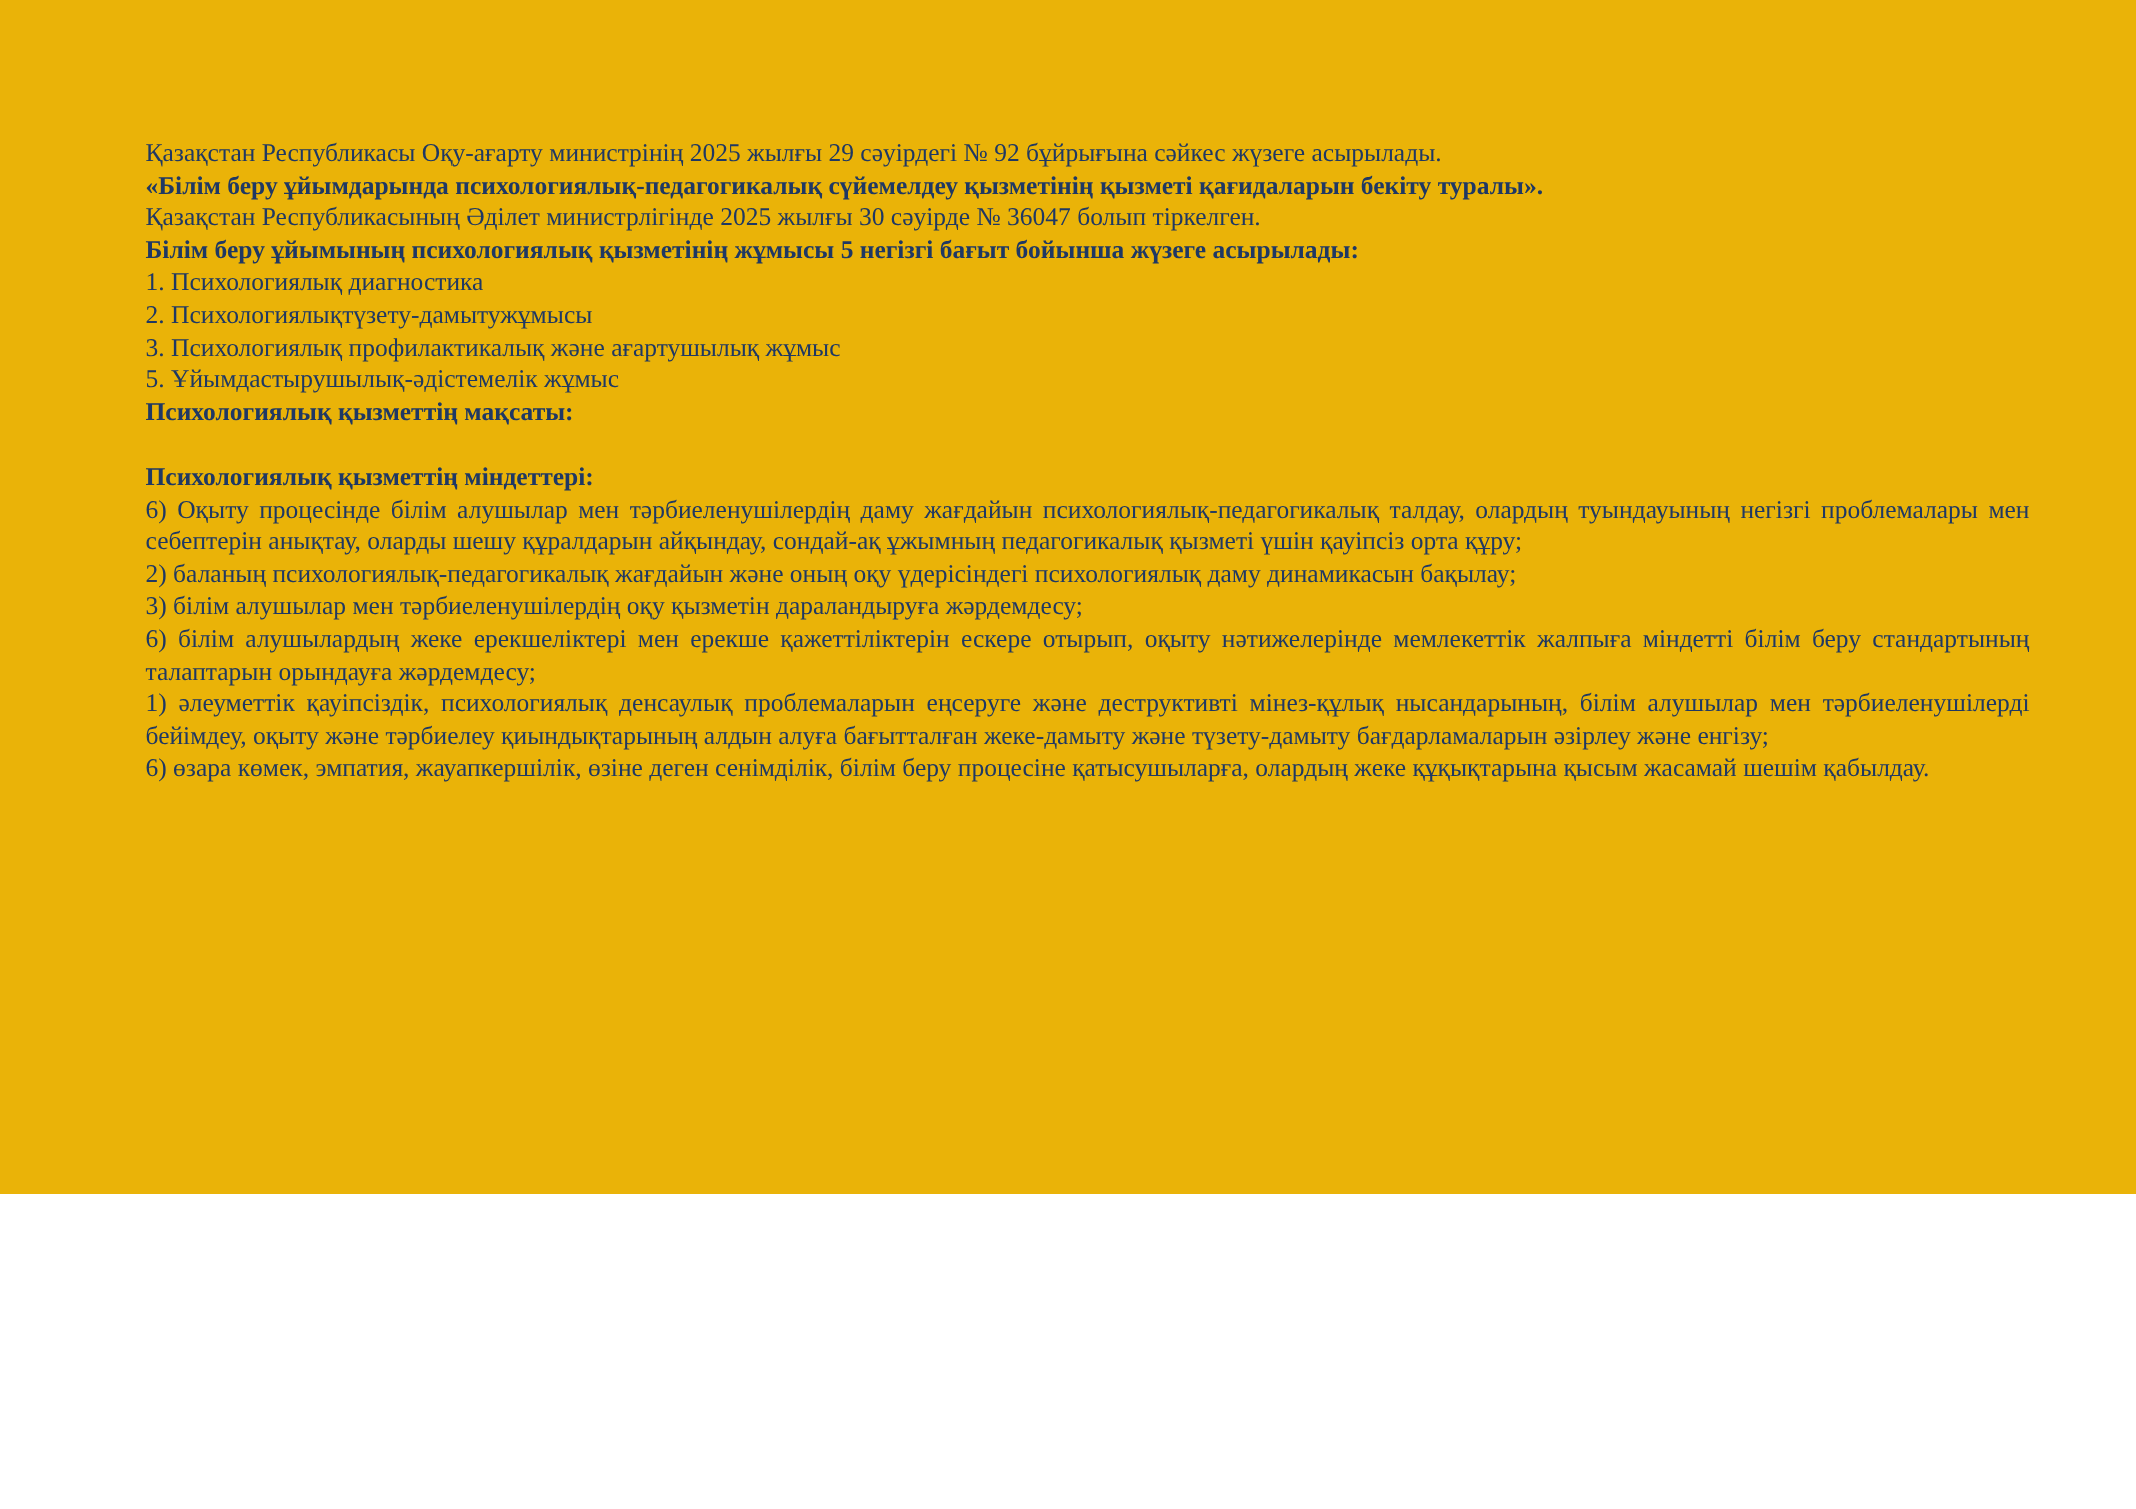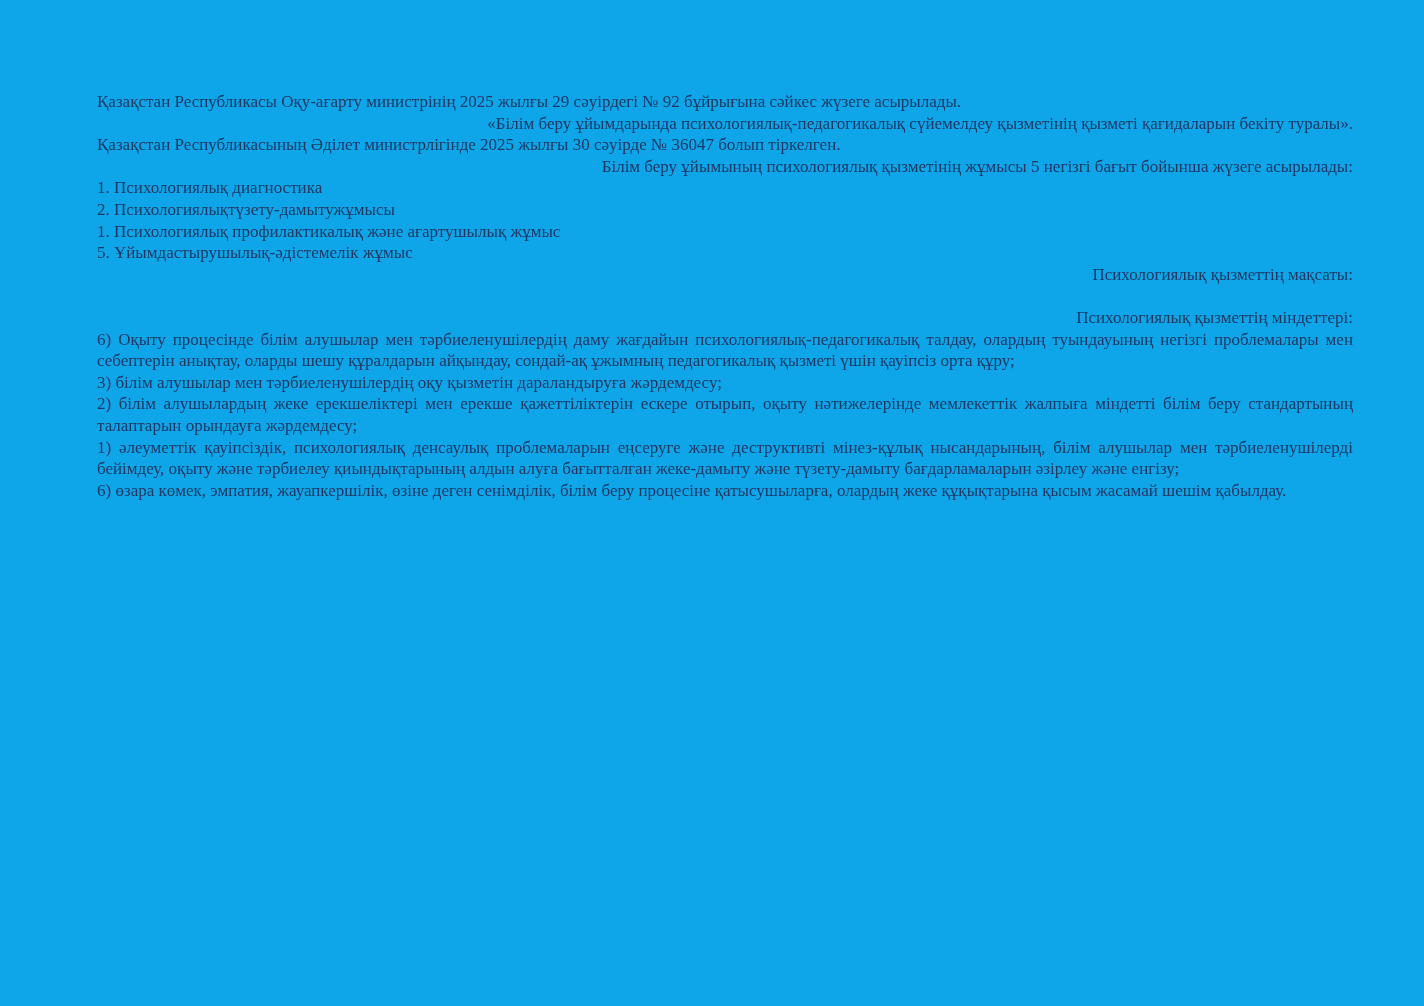--- a/index.html
+++ b/index.html
@@ -3,68 +3,69 @@
 <meta charset="utf-8">
 <style>
   html, body {
     margin: 0;
     padding: 0;
     background: #ffffff;
   }
   .page {
     position: relative;
     width: 1424px;
-    height: 1006px;
-    background: #0ea5e9;
+    height: 796px;
+    background: #eab308;
     overflow: hidden;
   }
   .content {
     position: absolute;
     left: 97px;
     top: 91px;
     width: 1256px;
     font-family: "Liberation Serif", "DejaVu Serif", serif;
     font-size: 17px;
     line-height: 21.6px;
     color: #1f3864;
   }
   .content p {
     margin: 0;
     padding: 0;
   }
-  .bold { font-weight: normal; text-align: right; }
+  .bold { font-weight: bold; }
   .justify { text-align: justify; }
   .blank-line { height: 21.6px; }
 </style>
 </head>
 <body>
 
 <div class="page">
   <div class="content">
 
     <p>Қазақстан Республикасы Оқу-ағарту министрінің 2025 жылғы 29 сәуірдегі № 92 бұйрығына сәйкес жүзеге асырылады.</p>
 
     <p class="bold">«Білім беру ұйымдарында психологиялық-педагогикалық сүйемелдеу қызметінің қызметі қағидаларын бекіту туралы».</p>
 
     <p>Қазақстан Республикасының Әділет министрлігінде 2025 жылғы 30 сәуірде № 36047 болып тіркелген.</p>
 
     <p class="bold">Білім беру ұйымының психологиялық қызметінің жұмысы 5 негізгі бағыт бойынша жүзеге асырылады:</p>
 
     <p>1. Психологиялық диагностика</p>
     <p>2. Психологиялықтүзету-дамытужұмысы</p>
-    <p>1. Психологиялық профилактикалық және ағартушылық жұмыс</p>
+    <p>3. Психологиялық профилактикалық және ағартушылық жұмыс</p>
     <p>5. Ұйымдастырушылық-әдістемелік жұмыс</p>
 
     <p class="bold">Психологиялық қызметтің мақсаты:</p>
 
     <div class="blank-line"></div>
 
 
     <p class="bold">Психологиялық қызметтің міндеттері:</p>
 
     <p class="justify">6) Оқыту процесінде білім алушылар мен тәрбиеленушілердің даму жағдайын психологиялық-педагогикалық талдау, олардың туындауының негізгі проблемалары мен себептерін анықтау, оларды шешу құралдарын айқындау, сондай-ақ ұжымның педагогикалық қызметі үшін қауіпсіз орта құру;</p>
+    <p class="justify">2) баланың психологиялық-педагогикалық жағдайын және оның оқу үдерісіндегі психологиялық даму динамикасын бақылау;</p>
     <p class="justify">3) білім алушылар мен тәрбиеленушілердің оқу қызметін дараландыруға жәрдемдесу;</p>
-    <p class="justify">2) білім алушылардың жеке ерекшеліктері мен ерекше қажеттіліктерін ескере отырып, оқыту нәтижелерінде мемлекеттік жалпыға міндетті білім беру стандартының талаптарын орындауға жәрдемдесу;</p>
+    <p class="justify">6) білім алушылардың жеке ерекшеліктері мен ерекше қажеттіліктерін ескере отырып, оқыту нәтижелерінде мемлекеттік жалпыға міндетті білім беру стандартының талаптарын орындауға жәрдемдесу;</p>
     <p class="justify">1) әлеуметтік қауіпсіздік, психологиялық денсаулық проблемаларын еңсеруге және деструктивті мінез-құлық нысандарының, білім алушылар мен тәрбиеленушілерді бейімдеу, оқыту және тәрбиелеу қиындықтарының алдын алуға бағытталған жеке-дамыту және түзету-дамыту бағдарламаларын әзірлеу және енгізу;</p>
     <p class="justify">6) өзара көмек, эмпатия, жауапкершілік, өзіне деген сенімділік, білім беру процесіне қатысушыларға, олардың жеке құқықтарына қысым жасамай шешім қабылдау.</p>
 
   </div>
 </div>
 
 </body></html>

